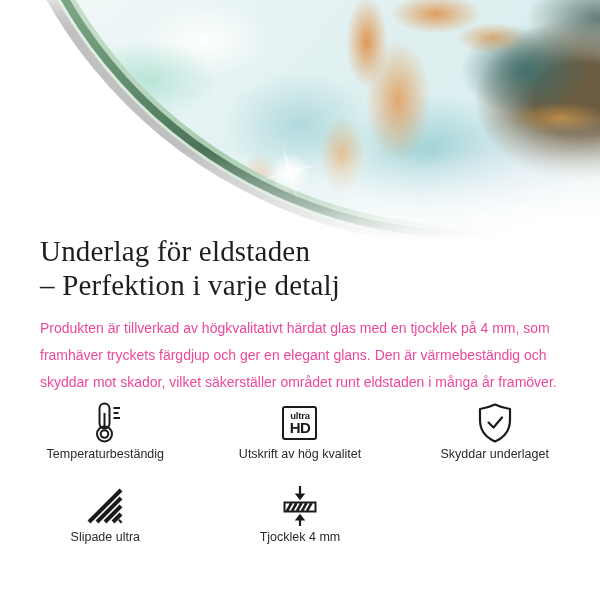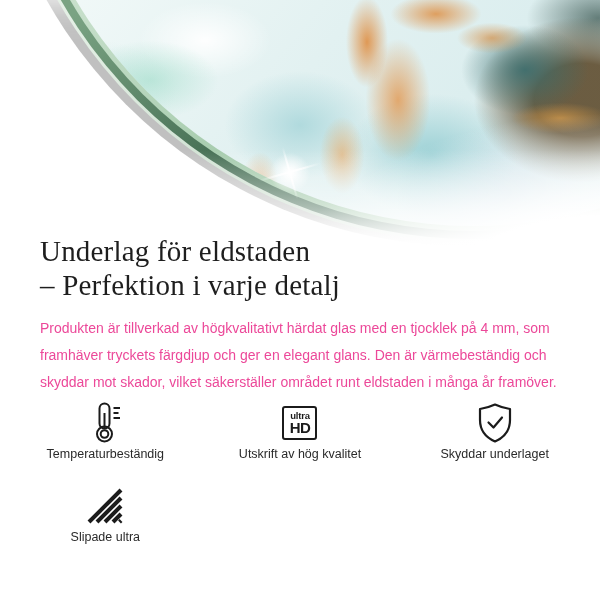--- a/index.html
+++ b/index.html
@@ -159,14 +159,33 @@
           <line x1="14" y1="38" x2="38" y2="14"></line>
           <line x1="22" y1="38" x2="38" y2="22"></line>
           <line x1="30" y1="38" x2="38" y2="30"></line>
           <line x1="36.5" y1="38" x2="38" y2="36.5"></line>
         </g>
       </svg>
     </div>
     <div class="feature-label">Slipade ultra</div>
   </div>
 
+  <div class="feature">
+    <div class="icon-wrap">
+      <svg width="44" height="46" viewBox="0 0 44 46">
+        <path class="ico" style="stroke-width:2.2" d="M22 3 v8"></path>
+        <path d="M16.8 10.5 h10.4 L22 17.2 Z" fill="#1b1b1b"></path>
+        <rect class="ico" x="6.5" y="19.5" width="31" height="9" style="stroke-width:2"></rect>
+        <g stroke="#1b1b1b" stroke-width="2.6">
+          <line x1="9" y1="28" x2="13.5" y2="20"></line>
+          <line x1="14" y1="28" x2="18.5" y2="20"></line>
+          <line x1="19" y1="28" x2="23.5" y2="20"></line>
+          <line x1="24" y1="28" x2="28.5" y2="20"></line>
+          <line x1="29" y1="28" x2="33.5" y2="20"></line>
+        </g>
+        <path class="ico" style="stroke-width:2.2" d="M22 43 v-8"></path>
+        <path d="M16.8 37.5 h10.4 L22 30.8 Z" fill="#1b1b1b" transform="translate(0,0) scale(1,1)"></path>
+      </svg>
+    </div>
+    <div class="feature-label">Tjocklek 4 mm</div>
+  </div>
 
 </div>
 
 </body></html>

